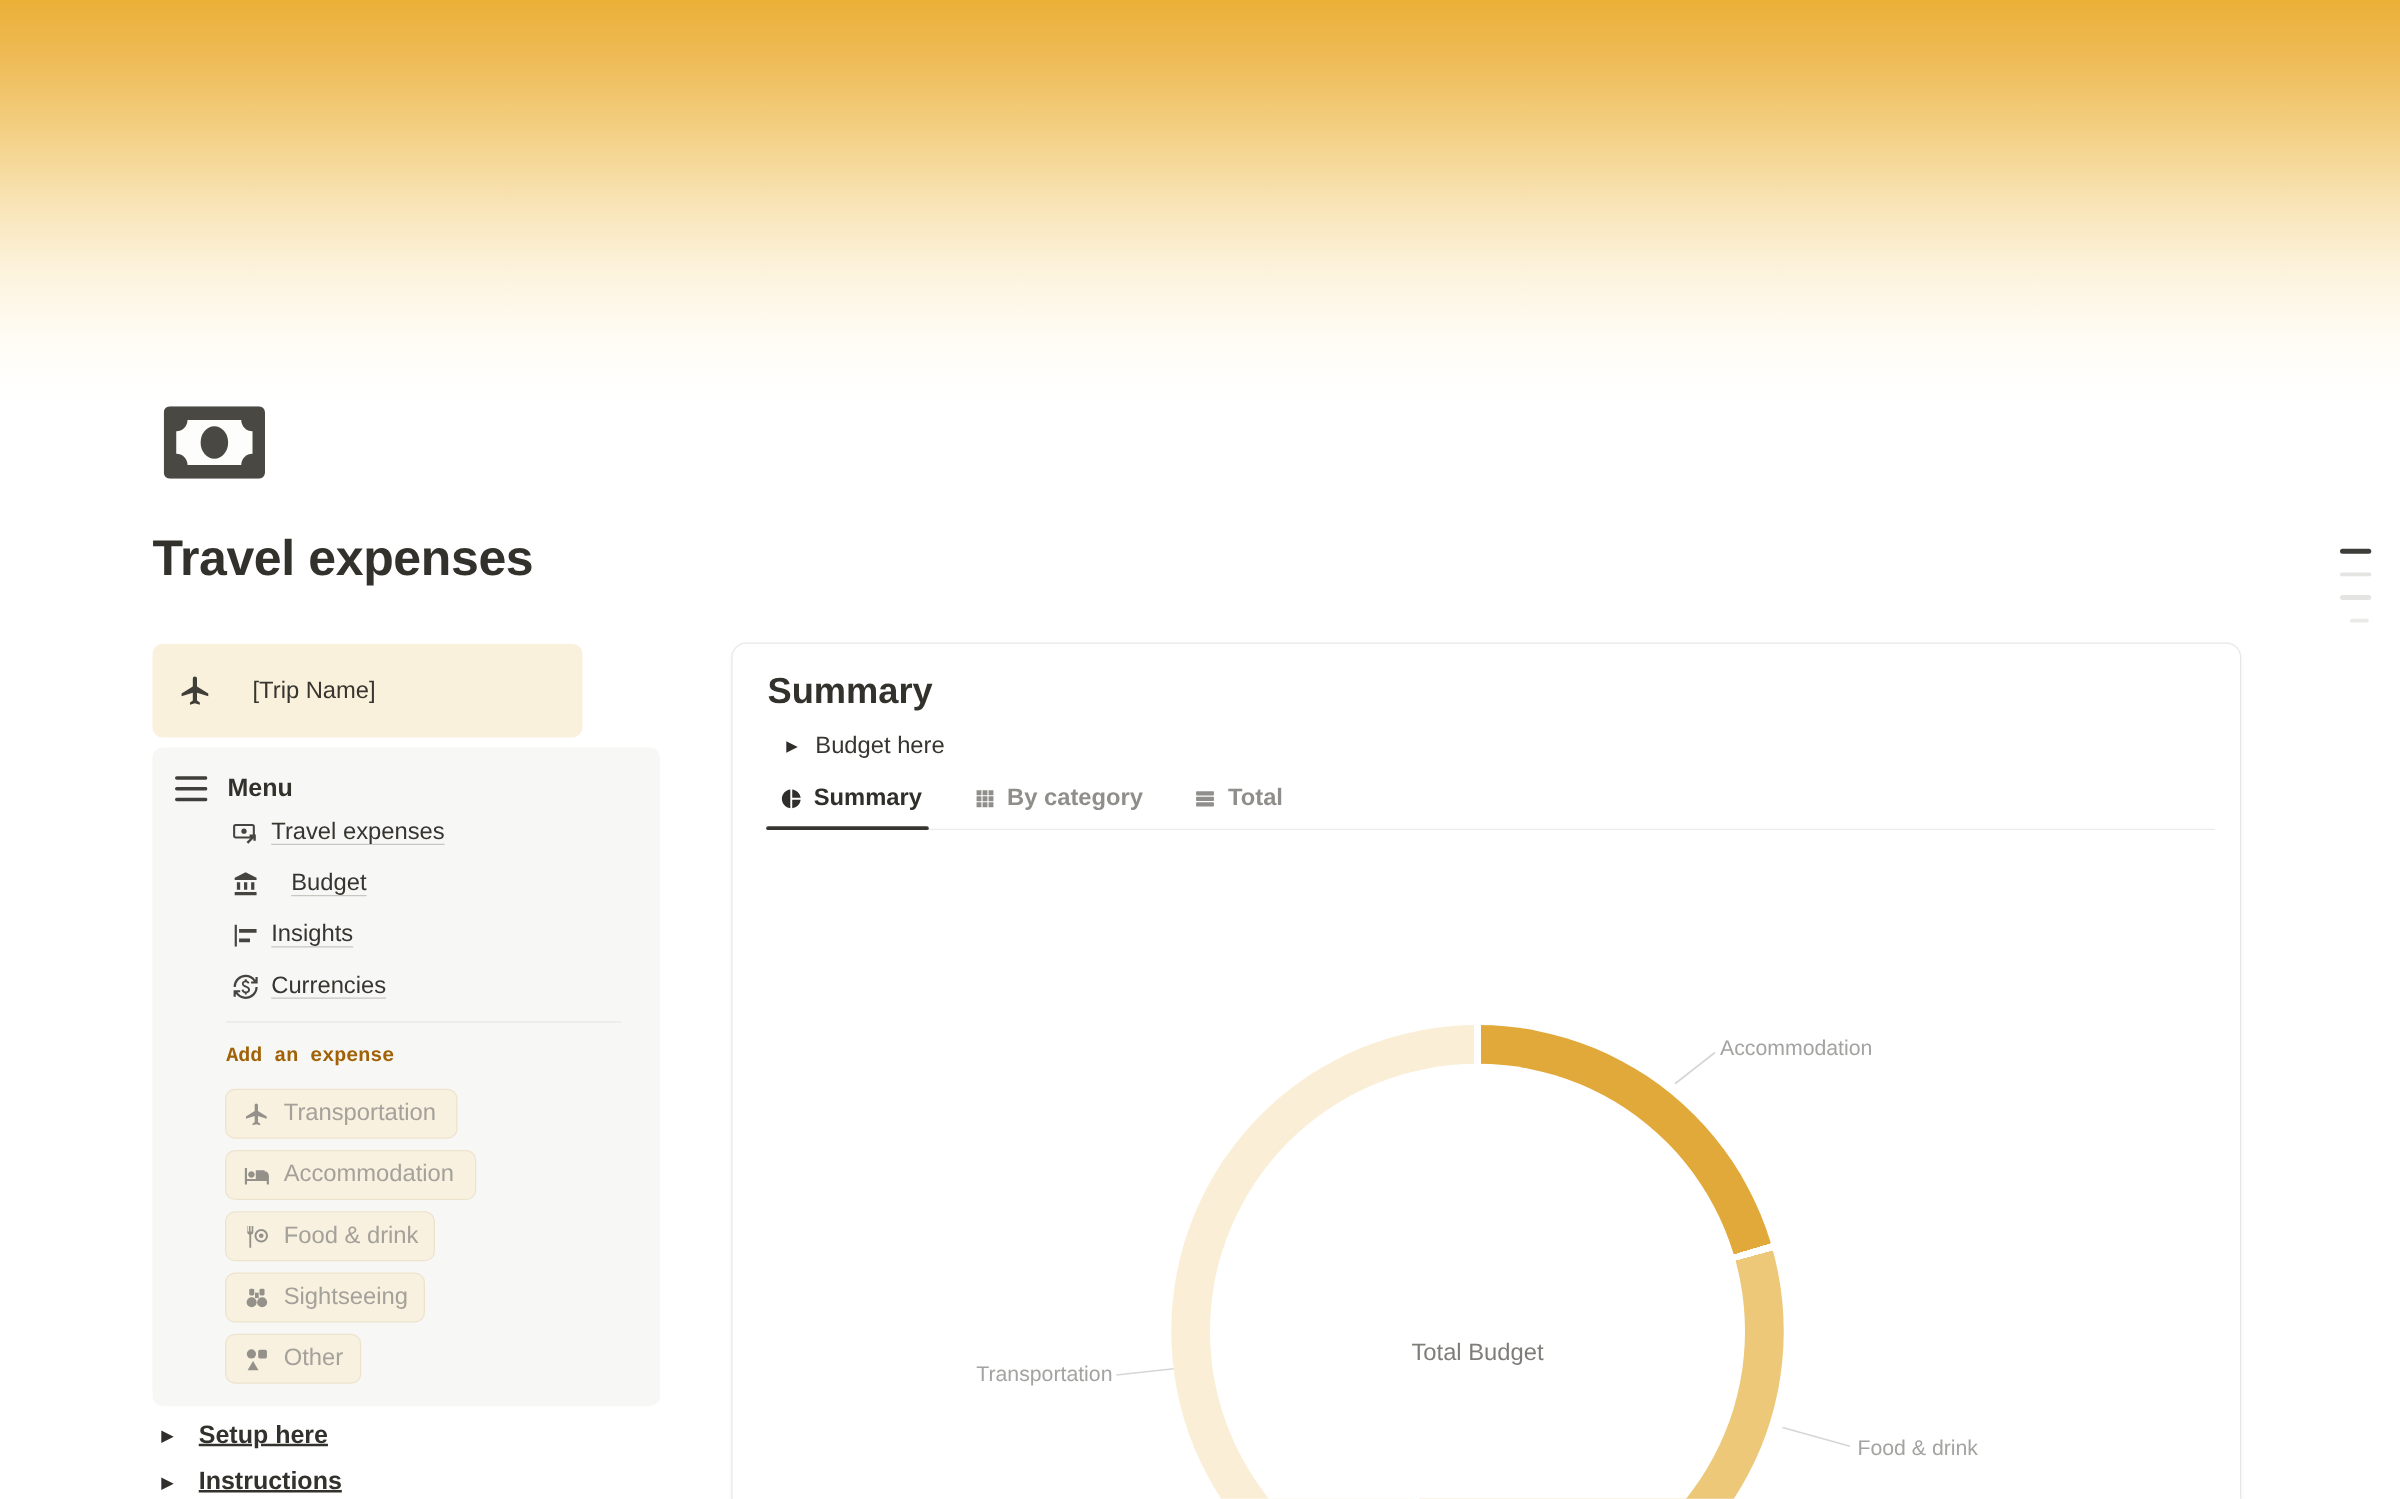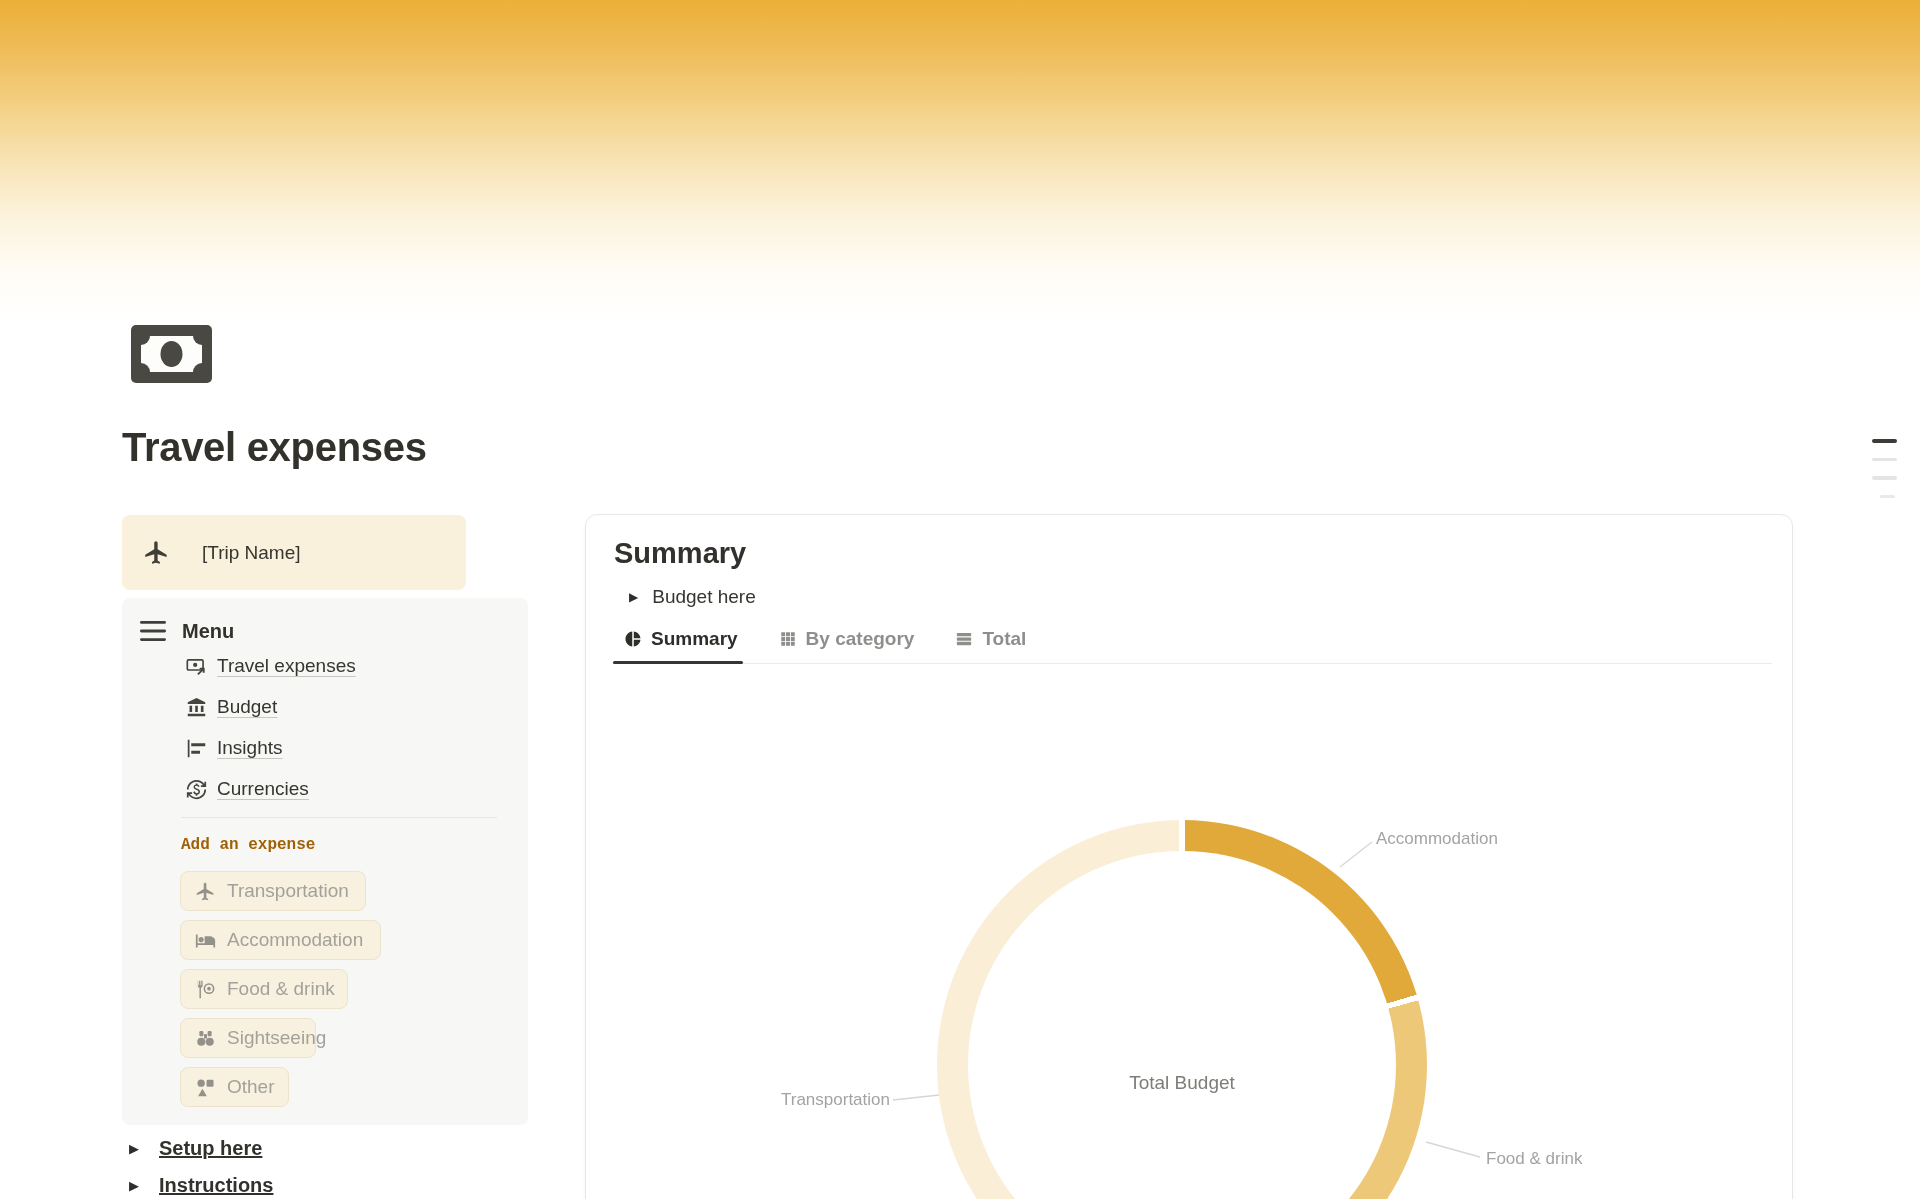--- a/index.html
+++ b/index.html
@@ -35,32 +35,32 @@
   .panel { position:absolute; left:122px; top:598px; width:406px; height:527px;
     background:#f7f7f5; border-radius:8px; }
   .menu-head { position:absolute; left:18px; top:22px; display:flex; align-items:flex-start; }
   .menu-head .hamburger { width:26px; height:22px; color:#3f3e3a; }
   .menu-head .mh-label { margin-left:16px; font-size:20px; font-weight:700; color:#33312c; }
 
   .mlink { position:absolute; left:64px; height:28px; display:flex; align-items:center; cursor:pointer; }
   .mlink .licon { width:21px; height:21px; color:#45443f; flex:none; }
   .mlink .ltext { margin-left:10px; font-size:19px; color:#37352f;
     text-decoration:underline; text-decoration-color:#c8c6c1; text-underline-offset:4px; }
-  .mlink.r1 { top:54px; } .mlink.r2 { top:95px; } .mlink.r3 { top:136px; } .mlink.r4 { top:177px; }
+  .mlink.r1 { top:54px; } .mlink.r2 { top:95px;gap:16px; } .mlink.r3 { top:136px; } .mlink.r4 { top:177px; }
 
   .sdivider { position:absolute; left:59px; top:219px; width:316px; height:1px; background:#e7e7e5; }
   .add-head { position:absolute; left:59px; top:238px; font-size:16px; font-weight:700; color:#a16207;font-family:Liberation Mono, monospace; }
 
   .ebtn { position:absolute; left:58px; height:40px; background:#f8f1e0;
     border:1px solid #ede3cd; border-radius:8px; display:flex; align-items:center;
     padding:0 16px 0 14px; cursor:pointer; }
   .ebtn .bicon { width:21px; height:21px; color:#94918a; flex:none; }
   .ebtn .btext { margin-left:11px; font-size:19px; color:#a4a19a; white-space:nowrap; }
   .ebtn.b1 { top:273px; width:186px; } .ebtn.b2 { top:322px; width:201px; }
-  .ebtn.b3 { top:371px; width:168px; } .ebtn.b4 { top:420px; width:136px; }
+  .ebtn.b3 { top:371px; width:168px; } .ebtn.b4 { top:420px; width:160px; }
   .ebtn.b5 { top:469px; width:109px; }
 
   .toggle-row { position:absolute; left:129px; display:flex; align-items:center; cursor:pointer; }
   .toggle-row .tri { font-size:13px; color:#2f2e2b; width:22px; }
   .toggle-row .tlabel { margin-left:8px; font-size:20px; font-weight:700; color:#33312c;text-decoration:underline; }
   .toggle-row.t1 { top:1137px; } .toggle-row.t2 { top:1174px; }
 
   
   .card { position:absolute; left:585px; top:514px; width:1208px; height:760px;
     background:#fff; border:1px solid #e7e7e5; border-radius:12px;

